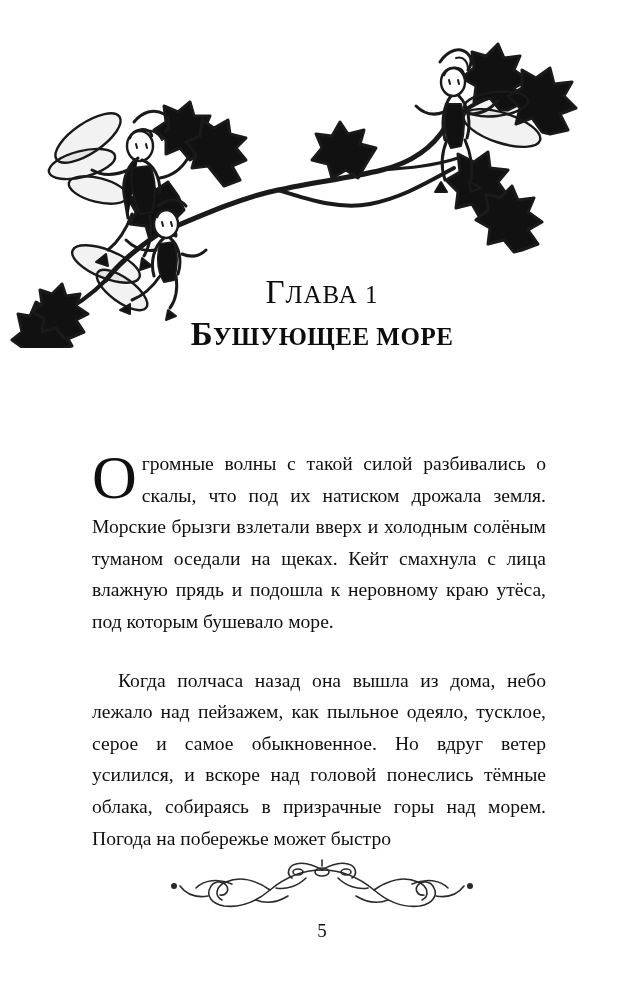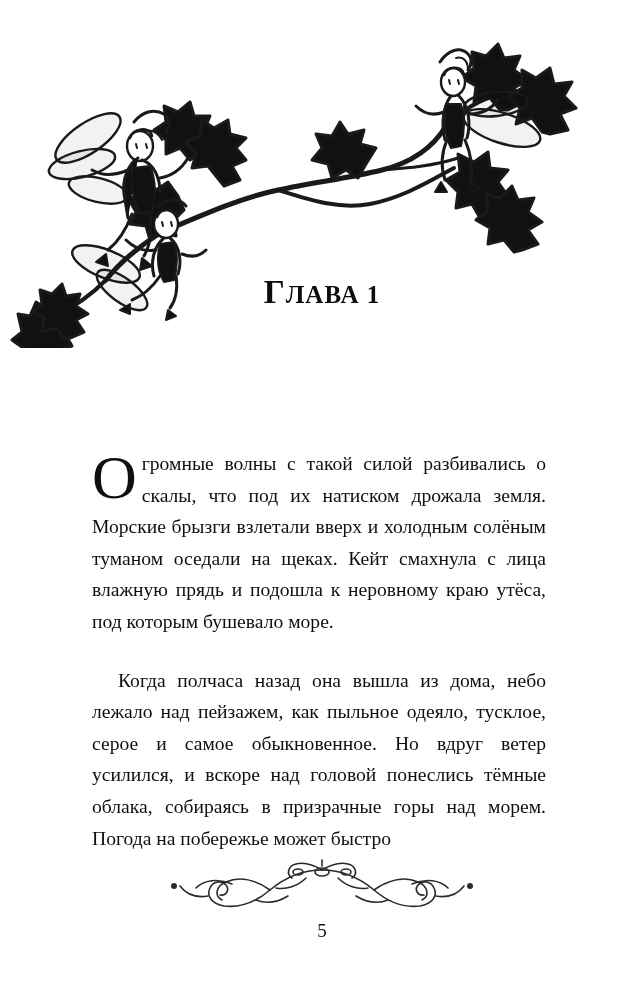--- a/index.html
+++ b/index.html
@@ -42,21 +42,21 @@
     position: absolute;
     left: 0;
     right: 0;
     top: 272px;
     text-align: center;
   }
   .chapter-number {
     font-family: "Liberation Serif", serif;
     font-size: 33px;
     letter-spacing: 1px;
-    font-weight: 700;
+    font-weight: 400;
     color: #0d0d0d;
     line-height: 1.22;
     text-transform: uppercase;
   }
   .chapter-number .small {
     font-size: 25px;
   }
   .chapter-title {
     font-family: "Liberation Serif", serif;
     font-size: 33px;
@@ -213,20 +213,23 @@
           <path d="M459 164 l2 10 10 -4z" fill="#111" stroke-width="2"></path>
         </g>
 
       </g>
     </svg>
   </div>
 
   <div class="chapter-heading">
     <div class="chapter-number">
       <span>Г</span><span class="small">лава 1</span>
+    </div>
+    <div class="chapter-title">
+      <span>Б</span><span class="small">ушующее море</span>
     </div>
   </div>
 
   <div class="body-text">
     <p><span class="dropcap">О</span><span>громные волны с такой силой разбива­лись о скалы, что под их натиском дро­жала земля. Морские брызги взлетали вверх и холодным солёным туманом оседали на щеках. Кейт смахнула с лица влажную прядь и подошла к неровному краю утёса, под которым бушевало море.</span></p>
     <p>Когда полчаса назад она вышла из дома, небо лежало над пейзажем, как пыльное одеяло, ту­склое, серое и самое обыкновенное. Но вдруг ветер усилился, и вскоре над головой понеслись тёмные облака, собираясь в призрачные горы над морем. Погода на побережье может быстро</p>
   </div>
 
   <div class="ornament">
     <svg viewBox="0 0 420 60" xmlns="http://www.w3.org/2000/svg" aria-hidden="true">

